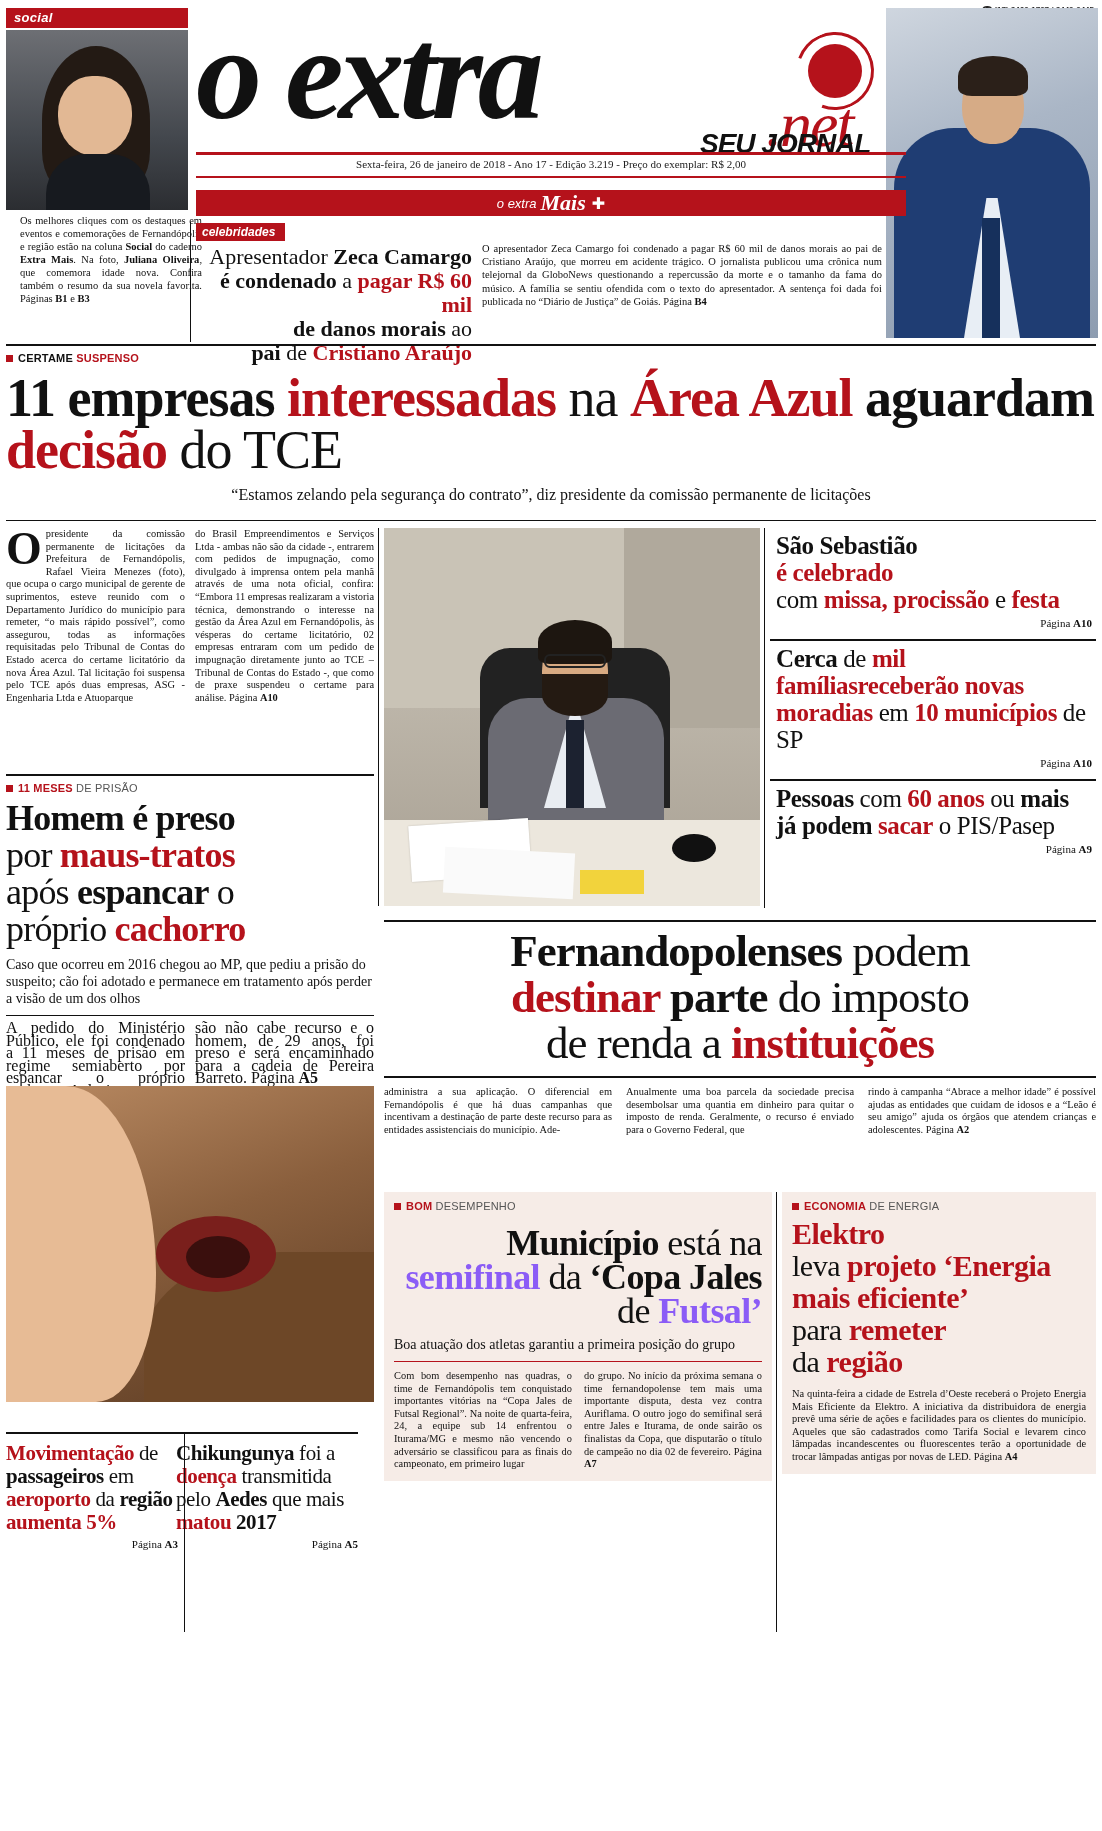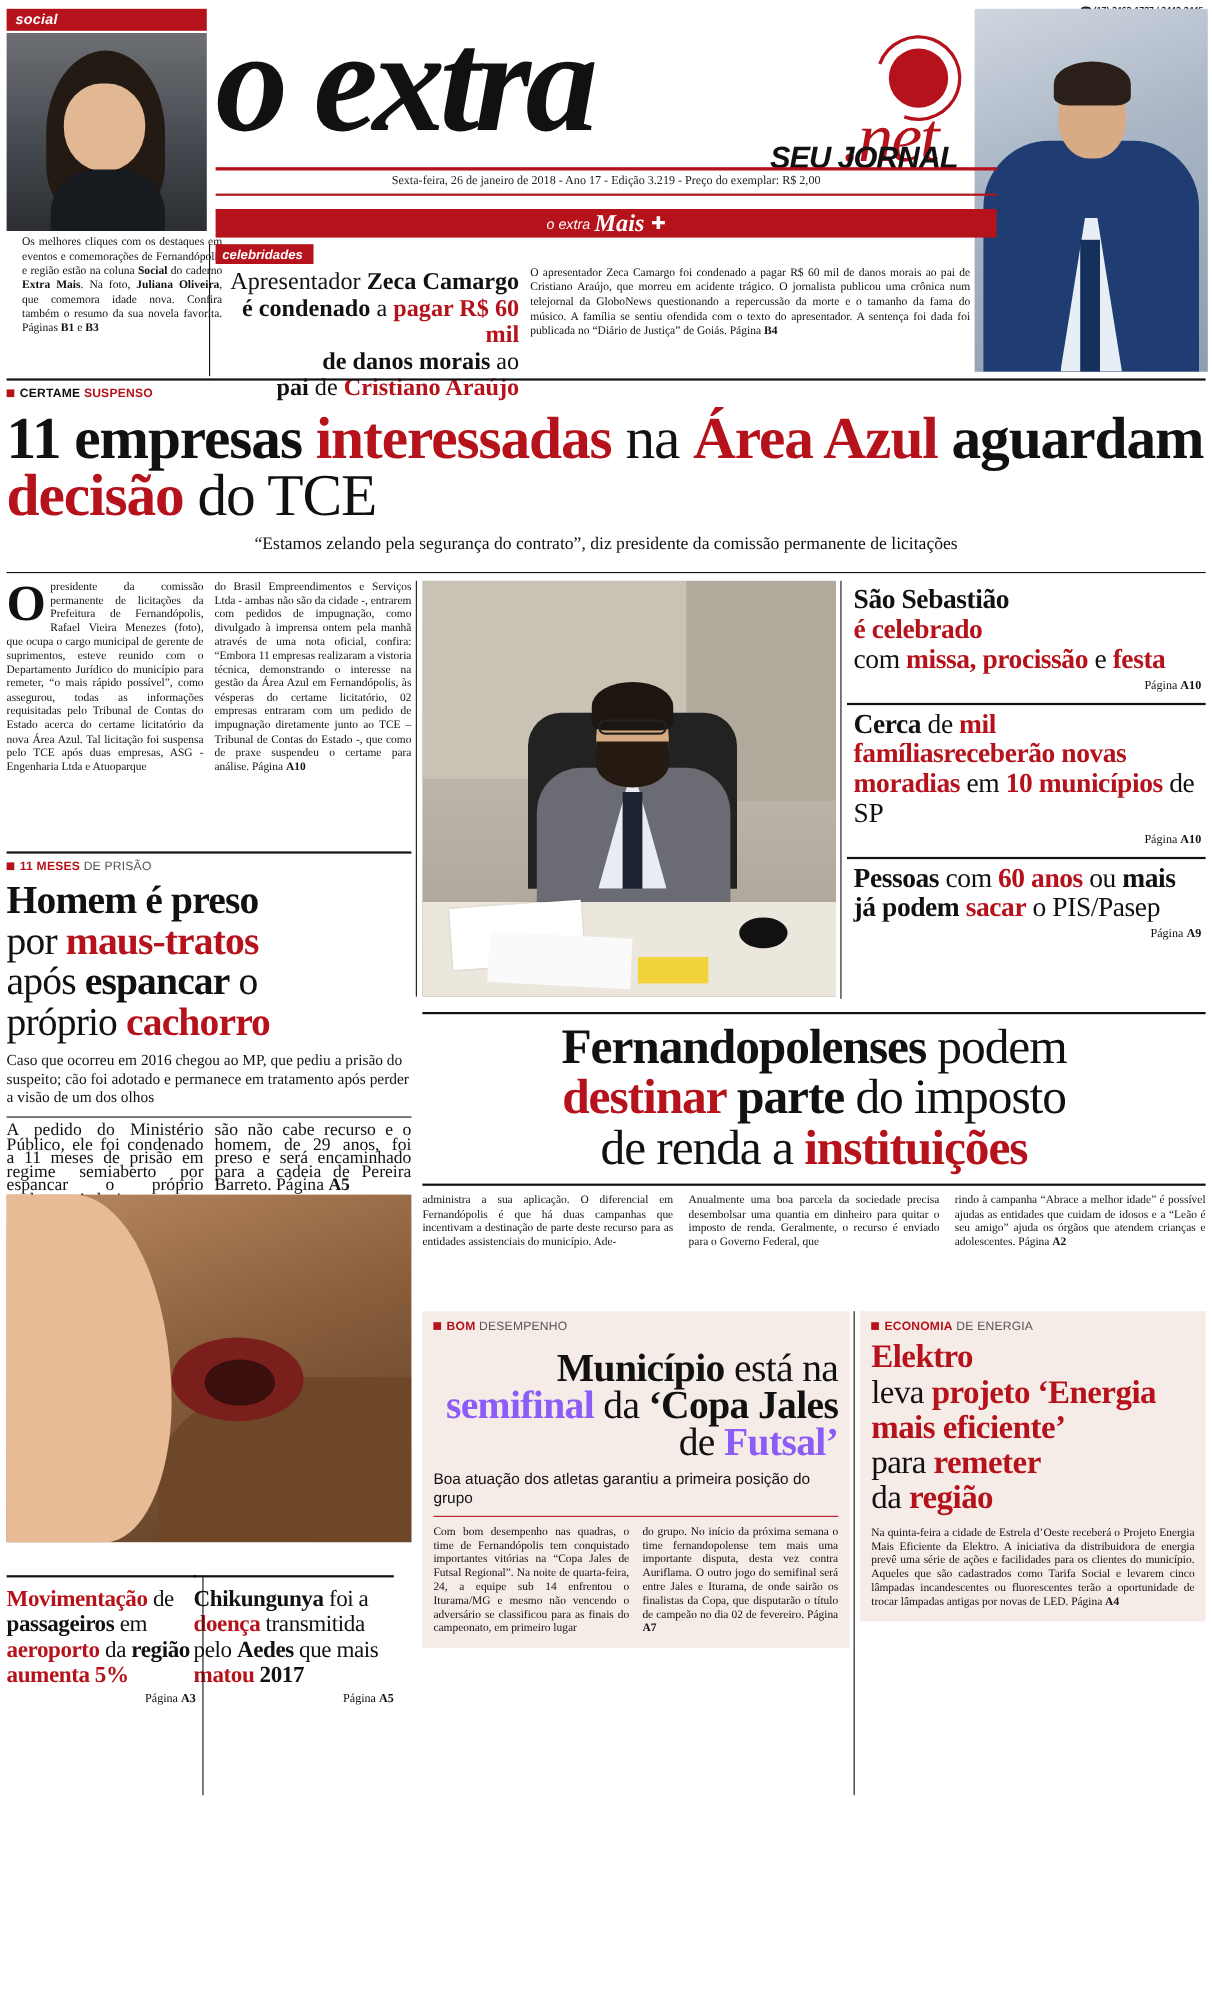--- a/index.html
+++ b/index.html
@@ -288,21 +288,21 @@
     position:absolute; top:1192px; left:384px; width: 388px;
     background:#f6ece7; padding: 8px 10px 10px 10px;
   }
   .munic h2 {
     font-family:Liberation Serif, serif; font-size: 36px; line-height:34px;
     font-weight:bold; text-align:right; letter-spacing:-.6px; margin-top:14px;
   }
   .munic h2 .r { color:#8b5cf6;text-align:right; }
   .munic h2 .n { font-weight:normal; }
   .munic .lead {
-    font-family:Liberation Sans, sans-serif; font-size:14px; line-height:17px;
+    font-family:Liberation Serif, serif; font-size:14px; line-height:17px;
     margin-top:8px; padding-bottom:8px; border-bottom:1px solid #b5121b;
   }
   .munic-cols {
     margin-top:8px; column-count:2; column-gap:12px;
     font-family:"Liberation Serif", serif; font-size:10.4px; line-height:12.6px; text-align:justify;
   }
   .munic-cols b { font-weight:bold; }
 
   
   .elektro {

